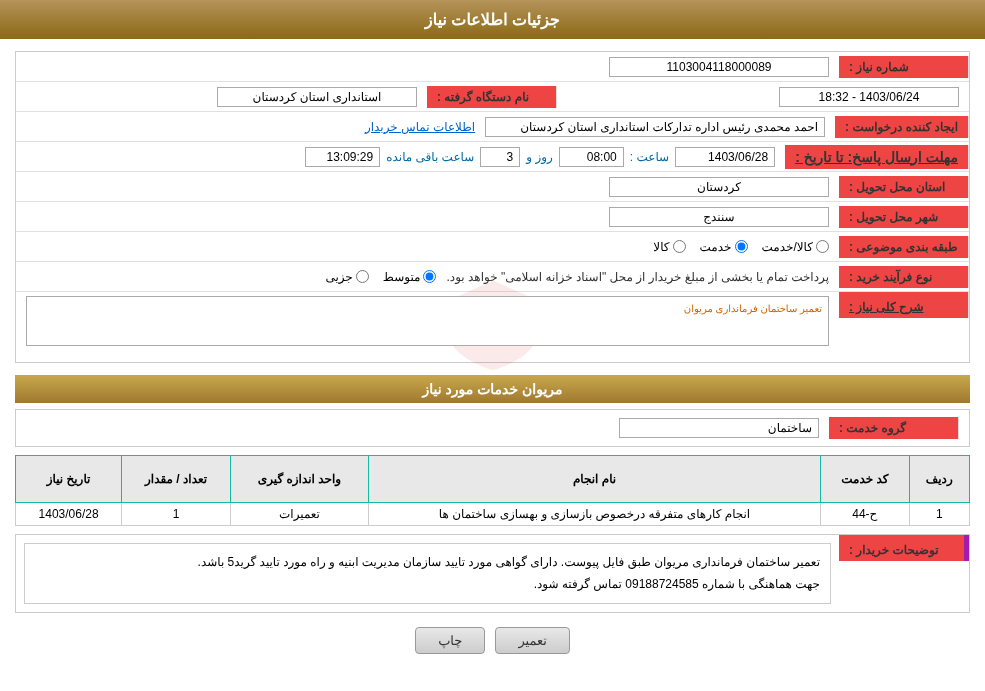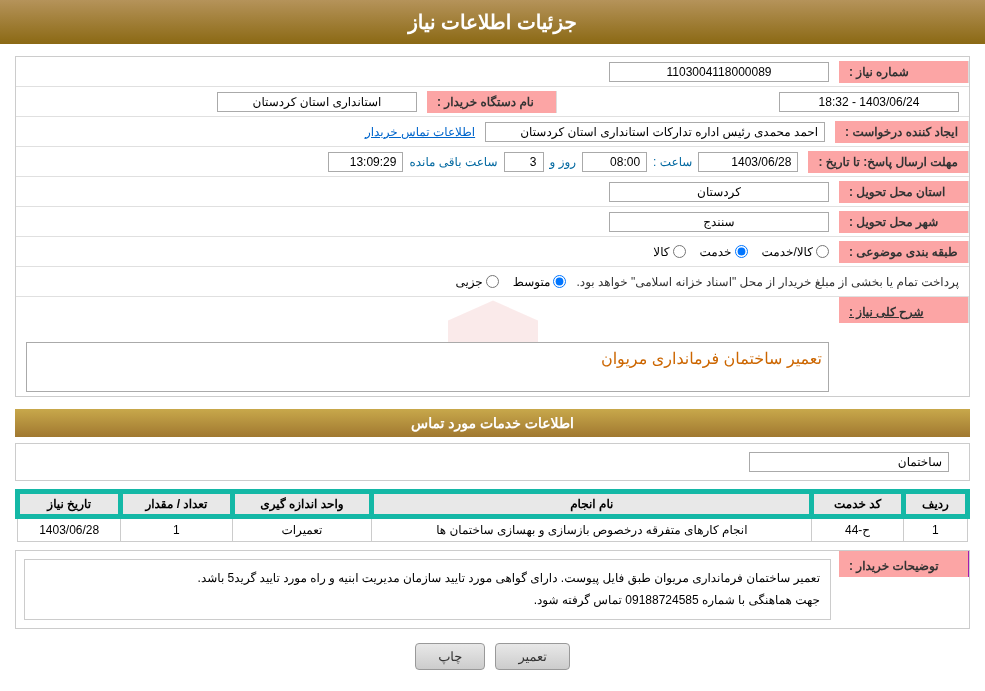--- a/index.html
+++ b/index.html
@@ -13,21 +13,21 @@
       max-width: 985px;
       margin: 0 auto;
       background: #fff;
       min-height: 691px;
     }
     .header-bar {
       background: linear-gradient(to bottom, #b5935a, #8b6914);
       color: white;
       text-align: center;
       padding: 10px 0;
-      font-size: 20px;
+      font-size: 16px;
       font-weight: bold;
     }
     .main-content {
       padding: 12px 15px;
       background: #fff;
     }
     .info-section {
       border: 1px solid #ccc;
       margin-bottom: 12px;
       background: #fff;
@@ -35,21 +35,21 @@
     .row-group {
       display: flex;
       align-items: center;
       border-bottom: 1px solid #e0e0e0;
       min-height: 30px;
     }
     .row-group:last-child {
       border-bottom: none;
     }
     .field-label {
-      background: #fca5a5;
+      background: #ef4444;
       color: #333;
       padding: 4px 10px;
       min-width: 130px;
       text-align: right;
       font-weight: bold;
       font-size: 12px;
       border-right: 1px solid #ddd;
       height: 100%;
       display: flex;
       align-items: center;
@@ -103,45 +103,44 @@
     }
     .note-text {
       font-size: 12px;
       color: #333;
     }
     .sharh-box {
       border: 1px solid #aaa;
       padding: 6px;
       min-height: 50px;
       text-align: right;
-      font-size: 16px;
+      font-size: 10px;
       direction: rtl;
       background: #fff;
       width: 100%;
       color: #cc6600;
-      margin-top: 41px;
     }
     .service-group-row {
       display: flex;
       align-items: center;
       padding: 4px 10px;
       min-height: 30px;
     }
     .table-section {
       margin: 6px 0;
     }
     table {
       width: 100%;
       border-collapse: collapse;
       font-size: 12px;
     }
     table th {
       background: #e8e8e8;
-      border: 5px solid #14b8a6;
-      padding: 3px 8px;
+      border: 1px solid #14b8a6;
+      padding: 16px 8px;
       text-align: center;
       font-weight: bold;
     }
     table td {
       border: 1px solid #ccc;
       padding: 4px 8px;
       text-align: center;
     }
     .tozihat-box {
       border: 1px solid #ccc;
@@ -193,36 +192,36 @@
         <div class="field-value">
           <input class="input-box" style="width: 220px; text-align: center;" type="text" value="1103004118000089" readonly="">
         </div>
       </div>
 
       <div class="row-group">
         <div class="field-value">
           <input class="input-box" style="width: 180px; text-align: center;" type="text" value="1403/06/24 - 18:32" readonly="">
         </div>
         <div style="width:1px; background:#ddd; height:100%;"></div>
-        <div class="field-label" style="min-width:130px;">نام دستگاه خریدار :</div>
+        <div class="field-label" style="min-width:130px;">نام دستگاه گرفته :</div>
         <div class="field-value">
           <input class="input-box" style="width: 200px; text-align: center;" type="text" value="استانداری استان کردستان" readonly="">
         </div>
       </div>
 
       <div class="row-group">
         <div class="field-label">ایجاد کننده درخواست :</div>
         <div class="field-value" style="display:flex; align-items:center; gap:10px; flex-wrap:wrap;">
           <input class="input-box" style="width: 340px; text-align: right;" type="text" value="احمد محمدی رئیس اداره تدارکات استانداری استان کردستان" readonly="">
           <span class="blue-link">اطلاعات تماس خریدار</span>
         </div>
       </div>
 
       <div class="row-group">
-        <div class="field-label" style="min-width:160px; font-size:12px;">مهلت ارسال پاسخ: تا تاریخ :</div>
+        <div class="field-label" style="min-width:160px; font-size:14px;text-decoration:underline;">مهلت ارسال پاسخ: تا تاریخ :</div>
         <div class="field-value" style="display:flex; align-items:center; gap:6px; flex-wrap:wrap;">
           <input class="input-box" style="width: 100px;" type="text" value="1403/06/28" readonly="">
           <span class="label-text">ساعت :</span>
           <input class="input-box" style="width: 65px;" type="text" value="08:00" readonly="">
           <span class="label-text">روز و</span>
           <input class="input-box" style="width: 40px;" type="text" value="3" readonly="">
           <span class="label-text">ساعت باقی مانده</span>
           <input class="input-box" style="width: 75px;" type="text" value="13:09:29" readonly="">
         </div>
       </div>
@@ -255,20 +254,21 @@
             </div>
             <div class="radio-item">
               <input type="radio" name="tabaqe" style="">
               <span>کالا</span>
             </div>
           </div>
         </div>
       </div>
 
       <div class="row-group">
+        <div class="field-label">نوع فرآیند خرید :</div>
         <div class="field-value" style="display:flex; align-items:center; gap:10px; flex-wrap:wrap;">
           <span class="note-text">پرداخت تمام یا بخشی از مبلغ خریدار از محل "اسناد خزانه اسلامی" خواهد بود.</span>
           <div class="radio-group">
             <div class="radio-item">
               <input type="radio" name="nofar" checked="" style="">
               <span>متوسط</span>
             </div>
             <div class="radio-item">
               <input type="radio" name="nofar" style="">
               <span>جزیی</span>
@@ -286,25 +286,26 @@
           </svg>
         </div>
         <div class="field-label" style="align-self:flex-start; padding-top:8px;text-decoration:underline;">شرح کلی نیاز :</div>
         <div class="field-value" style="z-index:1;">
           <div class="sharh-box">تعمیر ساختمان فرمانداری مریوان</div>
         </div>
       </div>
     </div>
 
     <div class="section-header">
-      <span>اطلاعات خدمات مورد تماس</span>
+      <span>مریوان خدمات مورد نیاز</span>
     </div>
 
     <div style="border:1px solid #ccc; margin-bottom:8px;">
       <div class="service-group-row">
+        <div class="field-label" style="border-right:1px solid #ddd;">گروه خدمت :</div>
         <div class="field-value">
           <input class="input-box" style="width: 200px;" type="text" value="ساختمان" readonly="">
         </div>
       </div>
     </div>
 
     <div class="table-section">
       <table>
         <thead>
           <tr>
@@ -323,21 +324,21 @@
               <td>انجام کارهای متفرقه درخصوص بازسازی و بهسازی ساختمان ها</td>
               <td>تعمیرات</td>
               <td>1</td>
               <td>1403/06/28</td>
             </tr>
           </tbody>
       </table>
     </div>
 
     <div style="display:flex; border:1px solid #ccc; margin-top:8px;">
-      <div class="field-label" style="align-self:flex-start; padding-top:8px; border-right:1px solid #a21caf;">توضیحات خریدار :</div>
+      <div class="field-label" style="align-self:flex-start; padding-top:8px; border-right:5px solid #a21caf;">توضیحات خریدار :</div>
       <div style="flex:1; padding:8px;">
         <div class="tozihat-box" id="tozihat-box">تعمیر ساختمان فرمانداری مریوان طبق فایل پیوست. دارای گواهی مورد تایید سازمان مدیریت ابنیه و راه مورد تایید گرید5 باشد.<br>جهت هماهنگی با شماره 09188724585 تماس گرفته شود.</div>
       </div>
     </div>
 
     <div class="btn-row">
       <button class="btn btn-back">تعمیر</button>
       <button class="btn btn-print">چاپ</button>
     </div>
 

